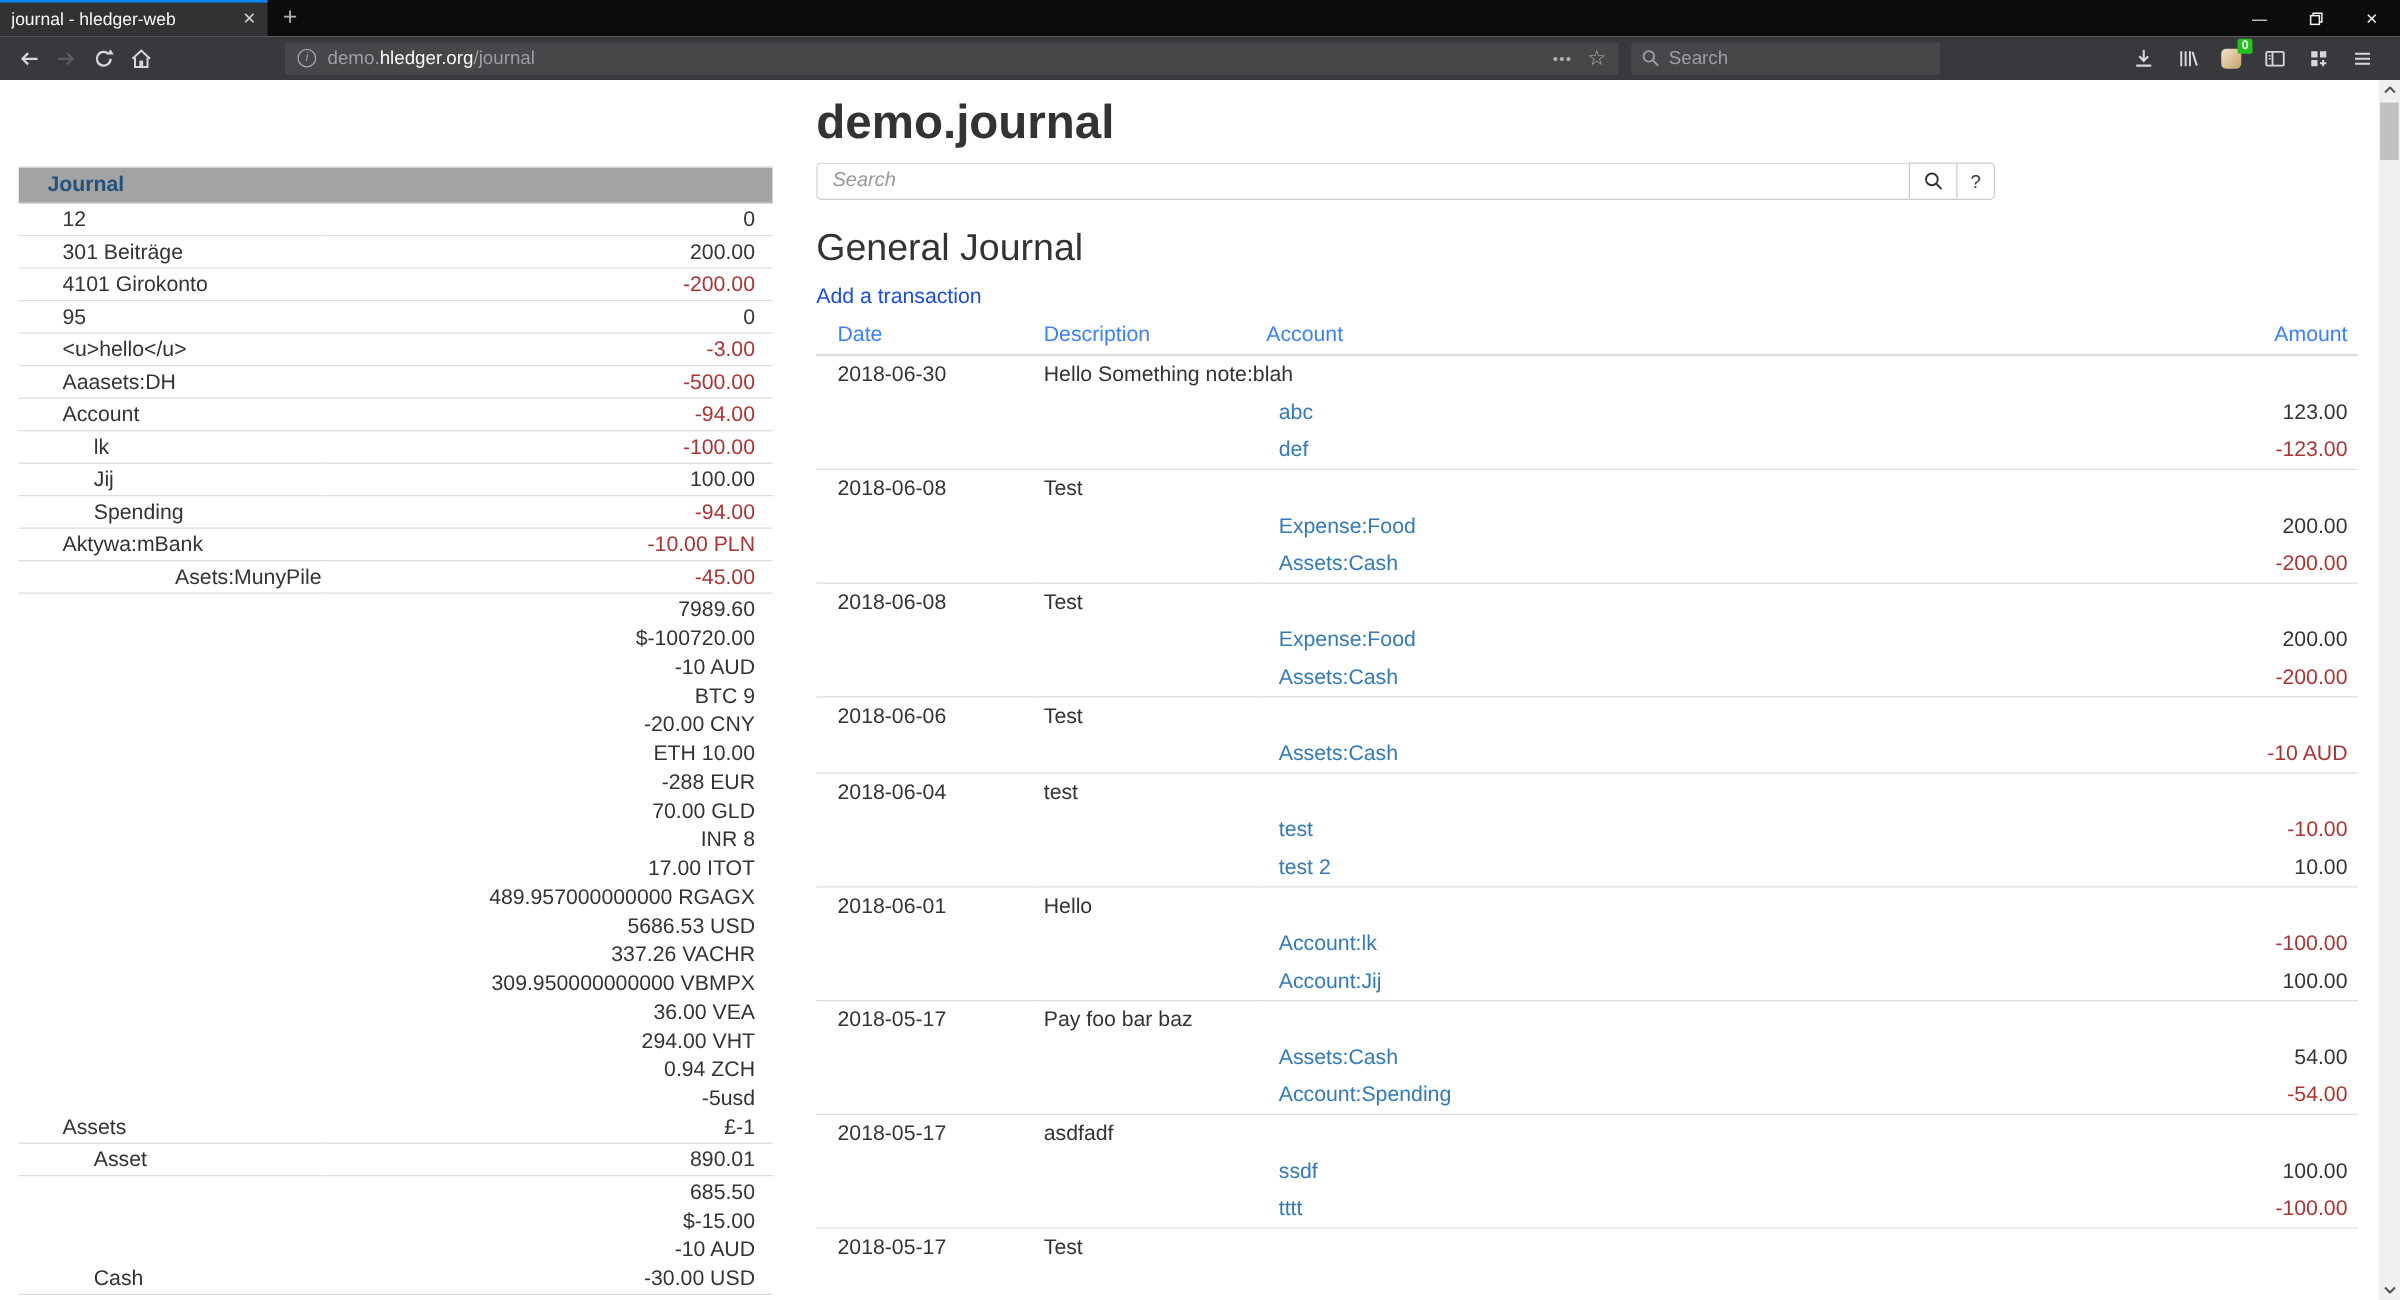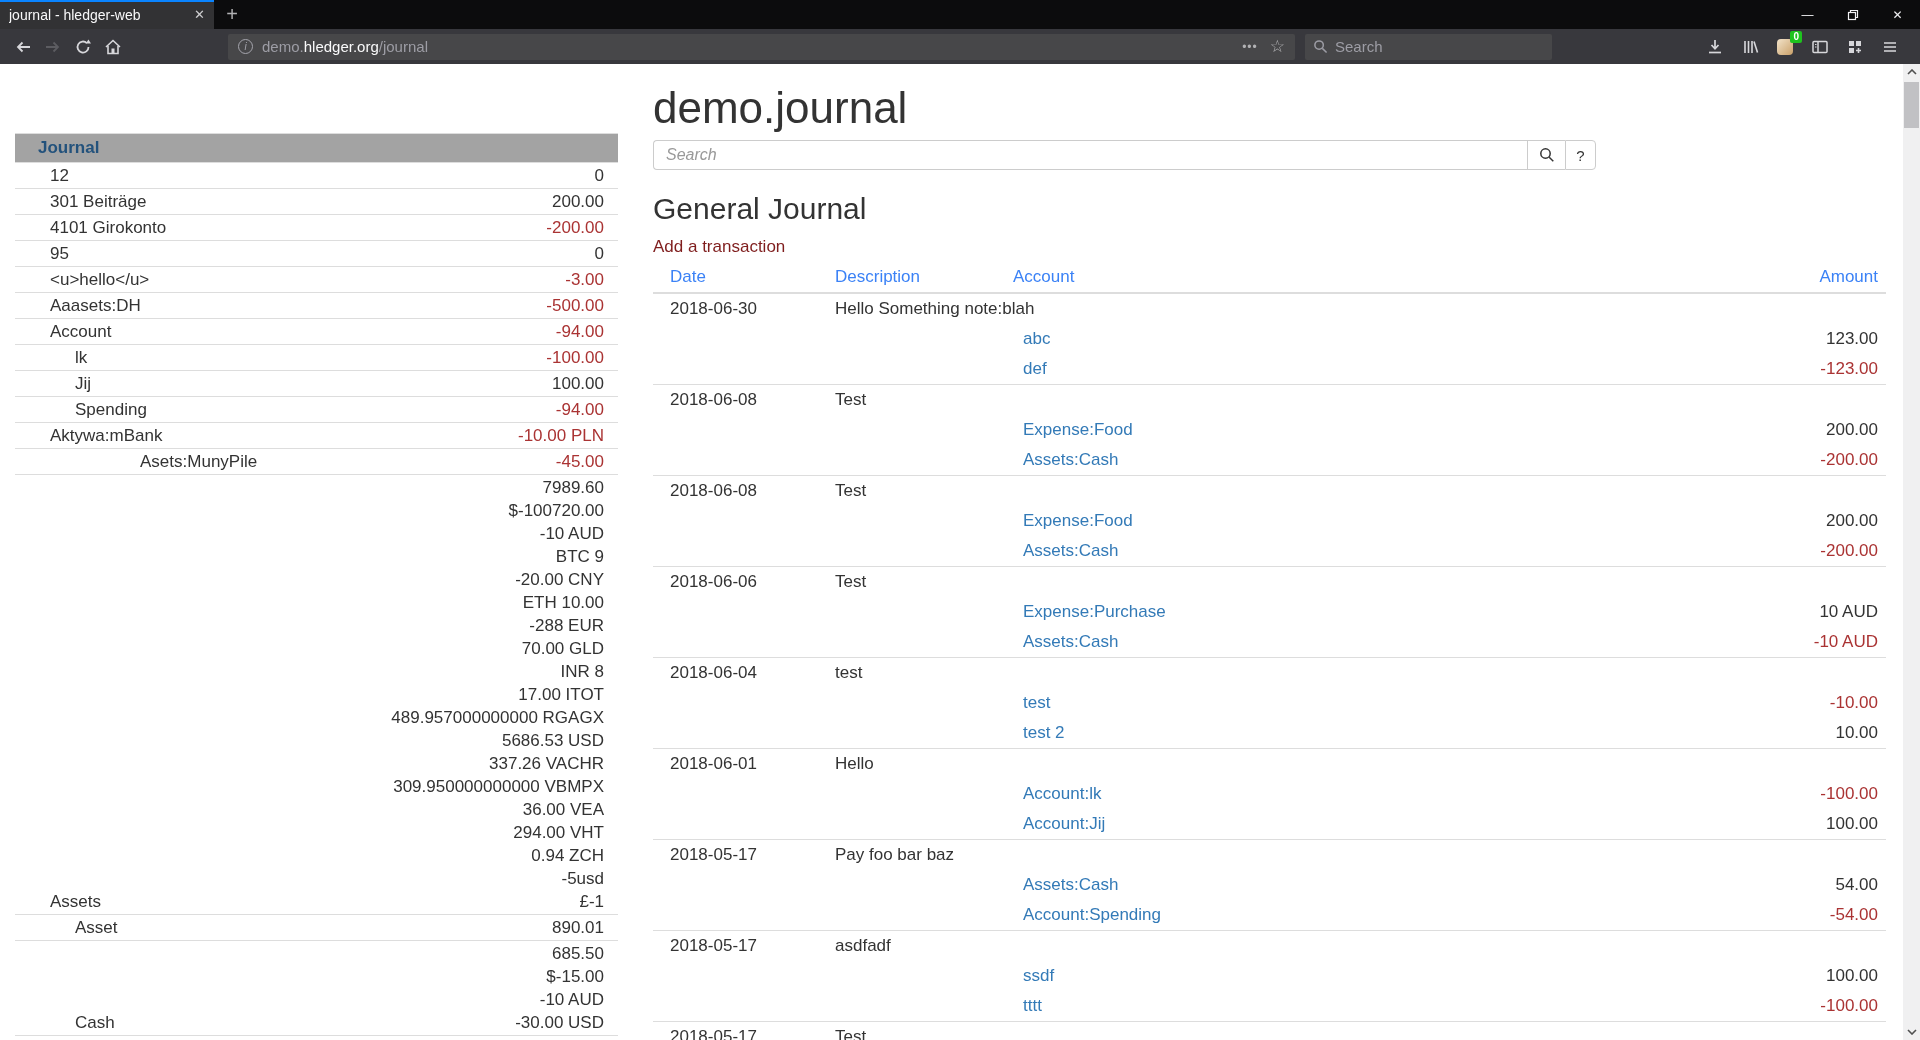--- a/index.html
+++ b/index.html
@@ -70,34 +70,34 @@
     vertical-align:bottom; }
   .side-header td { background:#a3a3a3; padding-left:23px; line-height:26px; }
   .side-header .hdr-link { font-weight:bold; color:#23527c; text-decoration:none; }
   .td-name .acct-link { color:#333; text-decoration:none; }
   .td-amts { text-align:right; padding-right:14px !important; white-space:nowrap; }
   .amt-line { line-height:23px; }
   .neg { color:#aa3333; }
 
   
   .main { position:absolute; left:653px; top:0; width:1233px; }
-  h1.page-title { font-size:44px; font-weight:400; color:#333; line-height:40px;
-    margin:24px 0 12px; }
+  h1.page-title { font-size:38px; font-weight:700; color:#333; line-height:40px;
+    margin:14px 0 12px; }
   .search-row { display:flex; width:943px; height:30px; }
   .search-input { flex:1; height:30px; border:1px solid #ccc; border-right:none;
     border-radius:4px 0 0 4px; padding:0 12px; font-size:16px; color:#555;
     outline:none; font-family:"Liberation Sans", sans-serif; }
   .search-input::placeholder { font-style:italic; color:#999; }
   .btn { height:30px; background:#fff; border:1px solid #ccc; display:flex;
     align-items:center; justify-content:center; font-size:15px; color:#333; }
   .btn-search { width:38px; border-right:none; }
   .btn-help { width:31px; border-radius:0 4px 4px 0; }
   h2.section-title { font-size:30px; font-weight:400; color:#333; line-height:34px;
     margin-top:22px; }
-  .add-link { display:inline-block; margin-top:12px; color:#7f1d1d; font-size:17px;
+  .add-link { display:inline-block; margin-top:12px; color:#1d4ed8; font-size:17px;
     text-decoration:none; line-height:18px; }
 
   .txns { width:100%; border-collapse:collapse; margin-top:6px; font-size:17px; }
   .txns th { text-align:left; font-weight:normal; color:#3b82f6; padding:6px 8px;
     border-bottom:2px solid #ddd; line-height:18px; }
   .txns th.right { text-align:right; }
   .txns td { padding:6px 8px; line-height:18px; vertical-align:top; }
   .txns .td-date { padding-left:17px; white-space:nowrap; }
   .txn-title td { border-top:1px solid #ddd; }
   .txns tbody tr:first-child td { border-top:none; }
@@ -439,26 +439,20 @@
     <td></td>
     <td class="acct"><a href="#">Assets:Cash</a></td>
     <td class="td-amt neg">-200.00</td>
   </tr>
 
   <tr class="txn-title">
     <td class="td-date">2018-06-06</td>
     <td class="td-desc" colspan="3">Test</td>
   </tr>
 
-  <tr class="posting">
-    <td></td>
-    <td></td>
-    <td class="acct"><a href="#">Expense:Purchase</a></td>
-    <td class="td-amt">10 AUD</td>
-  </tr>
 
   <tr class="posting">
     <td></td>
     <td></td>
     <td class="acct"><a href="#">Assets:Cash</a></td>
     <td class="td-amt neg">-10 AUD</td>
   </tr>
 
   <tr class="txn-title">
     <td class="td-date">2018-06-04</td>

